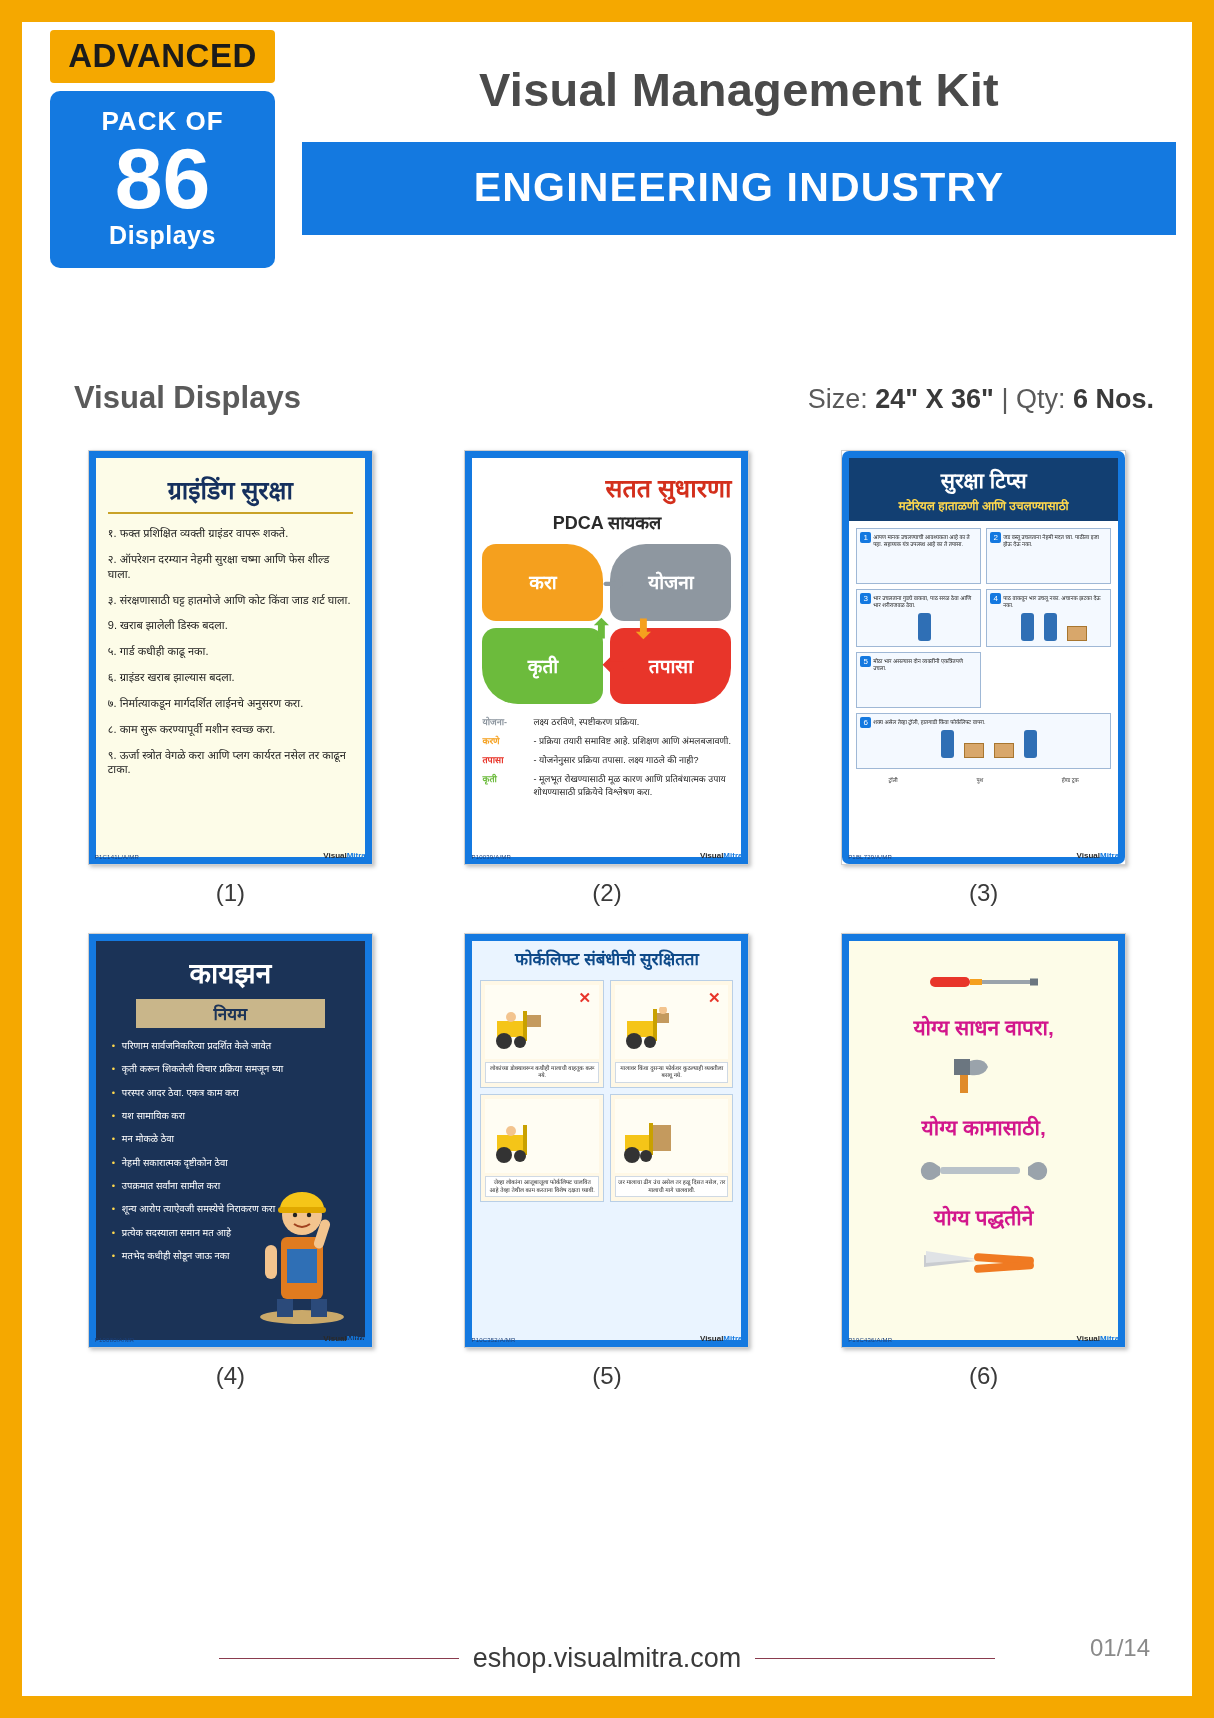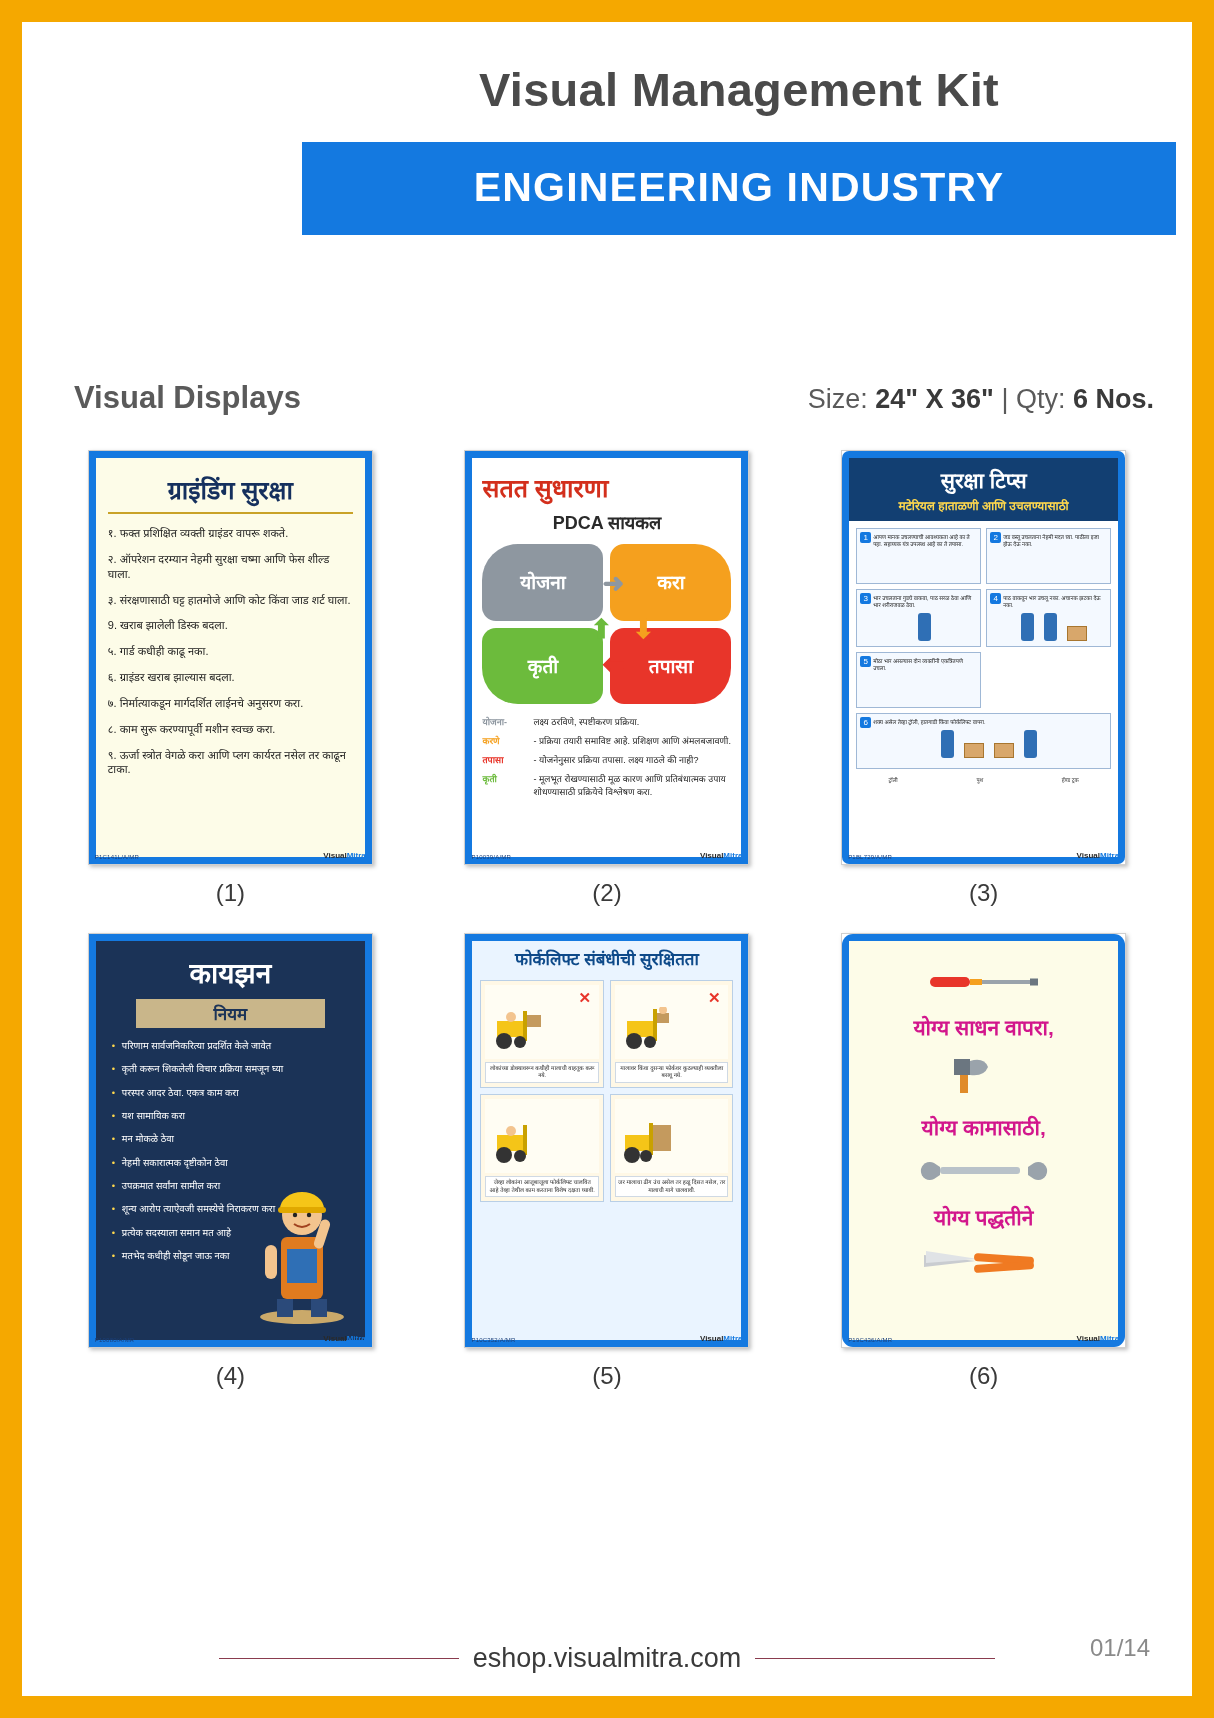--- a/index.html
+++ b/index.html
@@ -149,21 +149,21 @@
   .p1-title {
     text-align: center; font-size: 25px; font-weight: bold; color: #15305e;
     padding-bottom: 6px; border-bottom: 2px solid #c9a227; margin-bottom: 12px;
   }
   .p1-list { font-size: 11px; color: #1b1b1b; line-height: 1.35; }
   .p1-list div { margin-bottom: 11px; }
 
   
   .p2 { background: #1479e0; padding: 7px; }
   .p2-body { background: #ffffff; height: 100%; padding: 12px 10px 18px 10px; }
-  .p2-title { text-align:left; font-size: 25px; font-weight: bold; color: #d32f1c; }
+  .p2-title { text-align:right; font-size: 25px; font-weight: bold; color: #d32f1c; }
   .p2-sub { text-align:center; font-size: 18px; font-weight: bold; color: #2a2a2a; margin: 6px 0 10px; }
   .pdca {
     display: grid; grid-template-columns: 1fr 1fr; grid-template-rows: 1fr 1fr;
     gap: 7px; height: 160px; position: relative;
   }
   .q { border-radius: 14px; display:flex; align-items:center; justify-content:center;
        color:#fff; font-weight:bold; font-size: 19px; }
   .q.plan { background:#8e97a0; border-top-left-radius:36px; }
   .q.do   { background:#f5a01e; border-top-right-radius:36px; }
   .q.act  { background:#6cbb3c; border-bottom-left-radius:36px; }
@@ -213,40 +213,48 @@
   .p5-title { text-align:center; font-size: 17px; font-weight:bold; color:#0e4a8a; line-height:1.35; }
   .p5-grid { margin-top: 8px; display:grid; grid-template-columns:1fr 1fr; gap:6px; }
   .p5-panel { background:#fff8e6; border:1px solid #b9cfe6; padding:4px; }
   .p5-art { height: 74px; background:#fffdf3; position:relative; }
   .p5-cap { font-size:5.8px; line-height:1.3; color:#1b1b1b; text-align:center; margin-top:3px;
             background:#ffffff; border:1px solid #cfd9e4; padding:2px; }
   .forklift { position:absolute; left:6px; bottom:6px; width:62px; height:46px; }
   .xmark { position:absolute; right:8px; top:4px; color:#e8352a; font-size:15px; font-weight:bold; }
 
   
-  .p6 { background: #1479e0; padding: 7px; border-radius: 11px; }
+  .p6 { background: #1479e0; padding: 7px; }
   .p6-body { background: #fdfce8; height: 100%; padding: 22px 10px 18px; text-align:center; }
   .p6-line { font-size: 21px; font-weight:bold; color:#d2168c; margin: 8px 0; }
   .tool { margin: 6px auto; }
 
   
   .footer { position:absolute; left:0; right:0; bottom: 22px; text-align:center; }
   .langs { font-size: 30px; color: #6a6a6a; margin-bottom: 26px; }
   .urlrow { display:flex; align-items:center; justify-content:center; gap: 0; position:relative; }
   .rule { height:1px; background:#8a3b4e; width: 240px; }
   .url { font-size: 27px; color:#3a3a3a; padding: 0 14px; }
   .pagenum { position:absolute; right: 42px; bottom: 34px; font-size: 24px; color:#8a8a8a; }
 </style>
 </head>
 <body>
 
 <div class="page">
  <div class="inner">
 
   <div class="header">
+    <div class="badge-col">
+      <div class="advanced-badge">ADVANCED</div>
+      <div class="pack-badge">
+        <div class="pack-of">PACK OF</div>
+        <div class="pack-count">86</div>
+        <div class="pack-displays">Displays</div>
+      </div>
+    </div>
     <div class="title-col">
       <div class="kit-title">Visual Management Kit</div>
       <div class="industry-bar">ENGINEERING INDUSTRY</div>
     </div>
   </div>
 
   <div class="subhead">
     <div class="subhead-left">Visual Displays</div>
     <div class="subhead-right">
       <span>Size:</span>
@@ -283,22 +291,22 @@
       <div class="caption">(1)</div>
     </div>
 
     <div class="cell">
       <div class="poster">
         <div class="p-inner p2">
           <div class="p2-body">
             <div class="p2-title">सतत सुधारणा</div>
             <div class="p2-sub">PDCA सायकल</div>
             <div class="pdca">
+              <div class="q do">करा</div>
               <div class="q plan">योजना</div>
-              <div class="q do">करा</div>
               <div class="q act">कृती</div>
               <div class="q check">तपासा</div>
               <div class="arrow a1">➜</div>
               <div class="arrow a2">⬇</div>
               <div class="arrow a3">⬅</div>
               <div class="arrow a4">⬆</div>
             </div>
             <div class="p2-legend">
               <div>
                     <span class="lg plan">योजना-</span>

